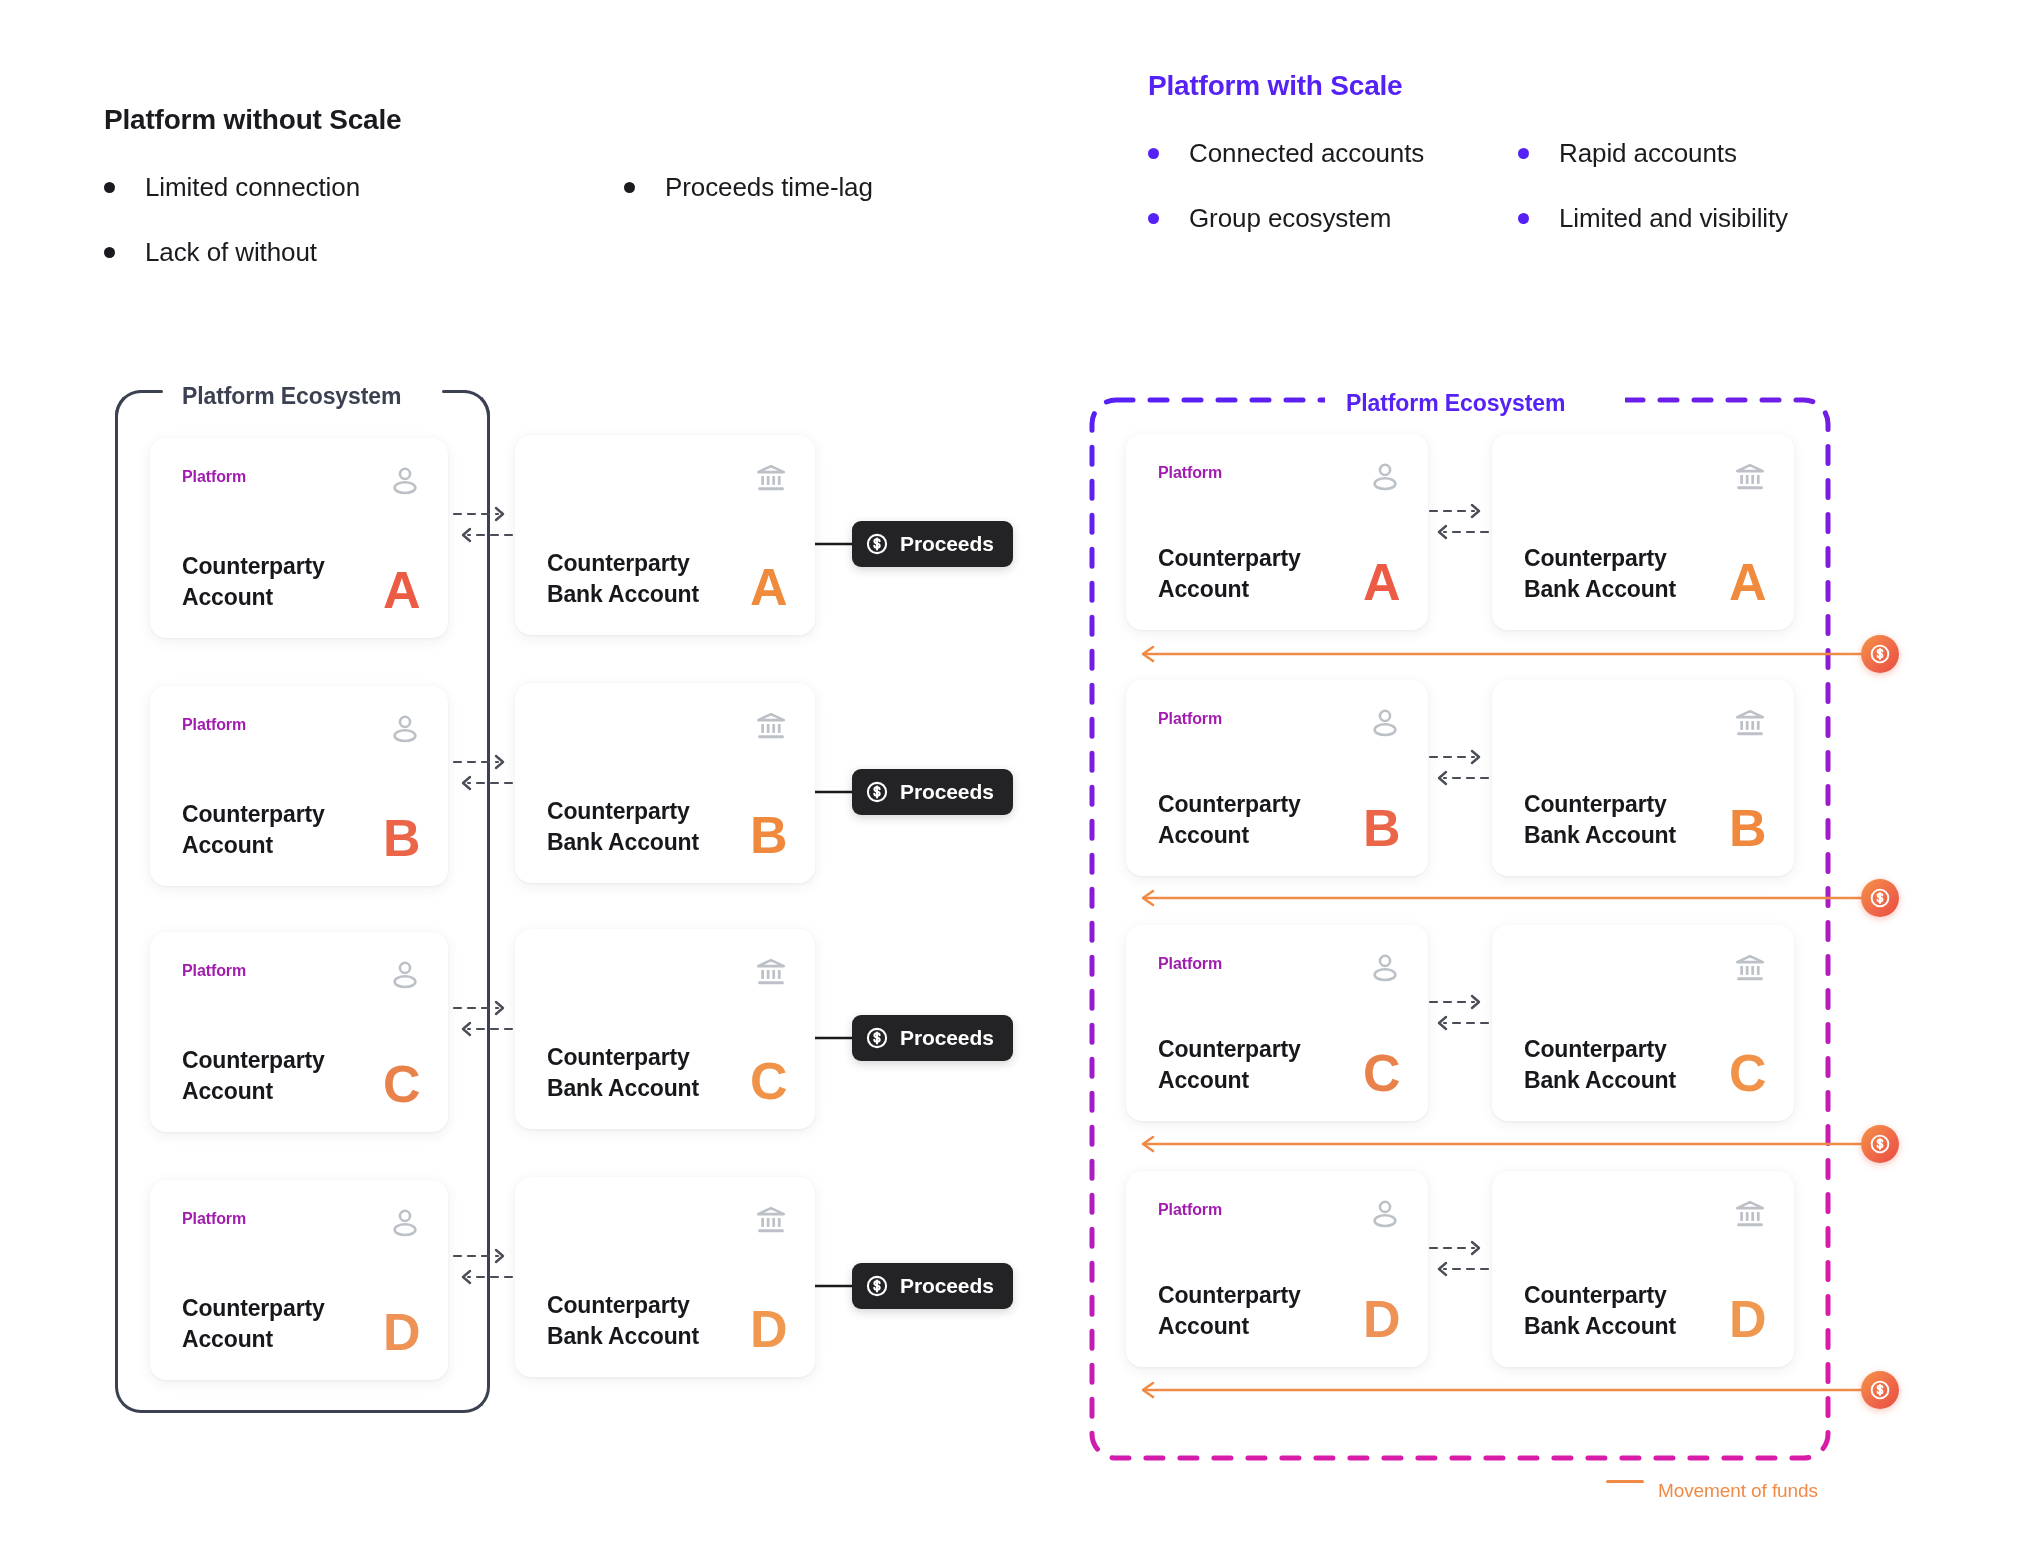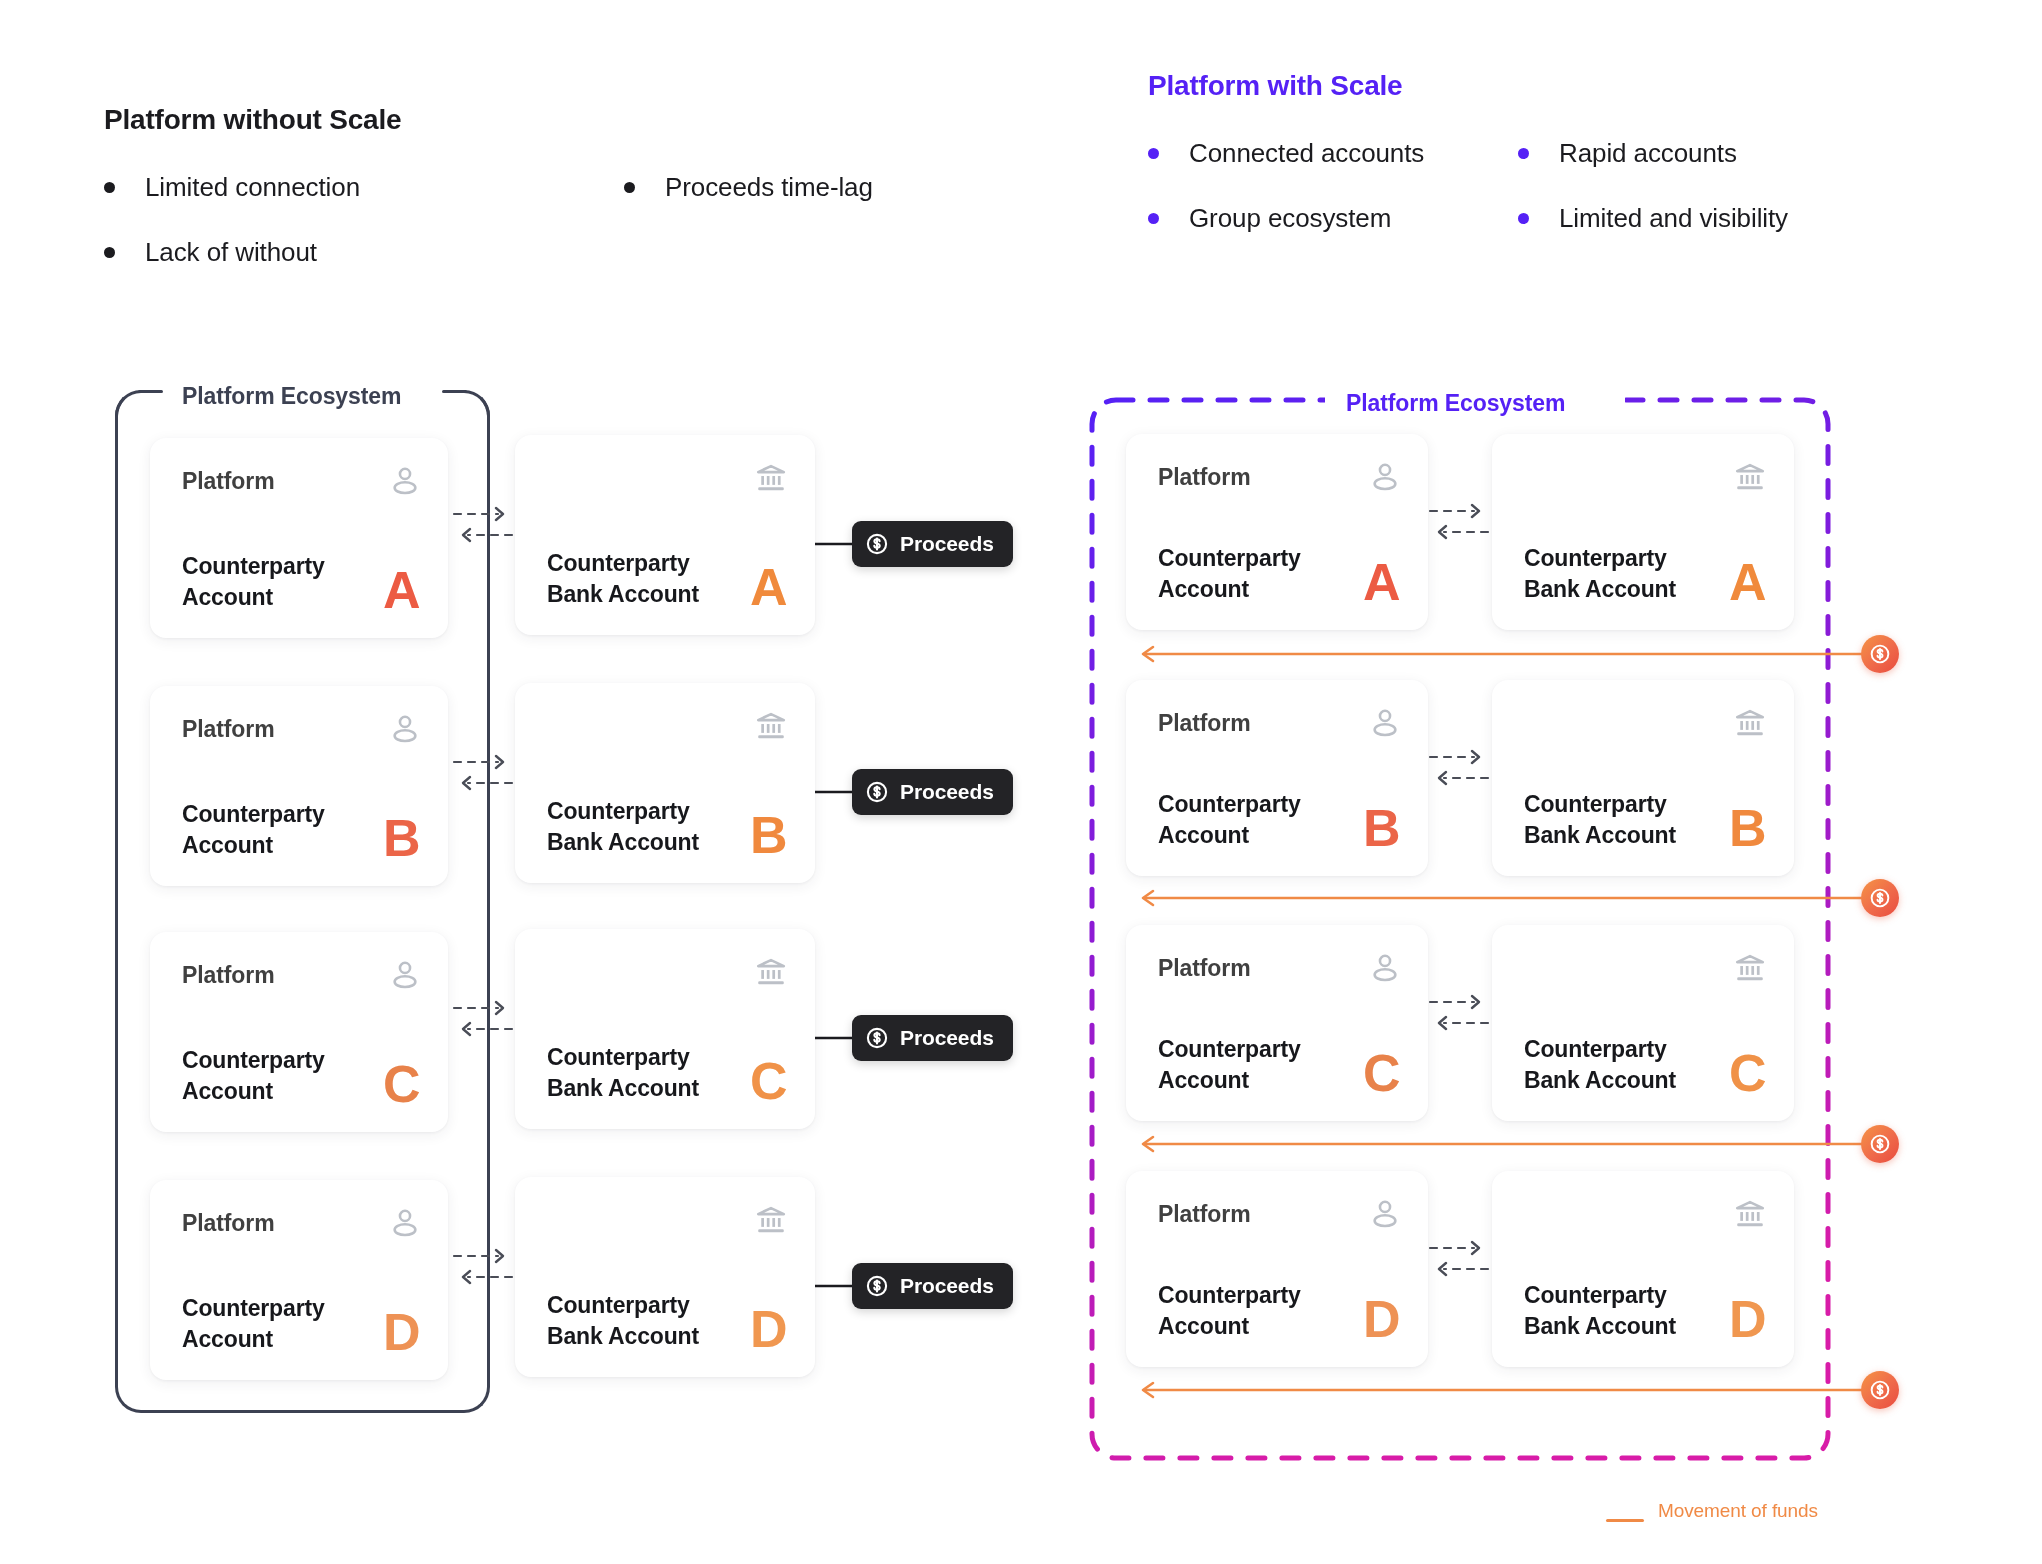--- a/index.html
+++ b/index.html
@@ -129,23 +129,23 @@
 
   .card-top {
     position: absolute;
     left: 32px; right: 28px; top: 30px;
     display: flex;
     align-items: flex-start;
     justify-content: space-between;
     height: 36px;
   }
   .card-platform-label {
-    font-size: 23px;
+    font-size: 16px;
     font-weight: 700;
-    color: #404040;
+    color: #a21caf;
     letter-spacing: -0.1px;
   }
   .card-icon { flex: none; margin-top: -2px; }
 
   .card-bottom {
     position: absolute;
     left: 32px; right: 28px; bottom: 26px;
     display: flex;
     align-items: flex-end;
     justify-content: space-between;
@@ -206,24 +206,23 @@
     box-shadow: 0 2px 7px rgba(233,90,60,.35);
     display: flex; align-items: center; justify-content: center;
     z-index: 5;
   }
 
   
   #legend {
     position: absolute;
     left: 1606px; top: 1480px;
     display: flex;
-    align-items: flex-end;
+    align-items: flex-start;
     gap: 14px;
     z-index: 5;
-    margin-top: 20px;
   }
   .legend-line { width: 38px; height: 3px; background: #F08A46; border-radius: 2px; }
   .legend-text { font-size: 19px; color: #F08A46; letter-spacing: -0.1px; }
 </style>
 </head>
 <body>
 
 <div class="panel-head" id="head-left">
   <div class="panel-title">Platform without Scale</div>
   <div class="bullet-grid">

